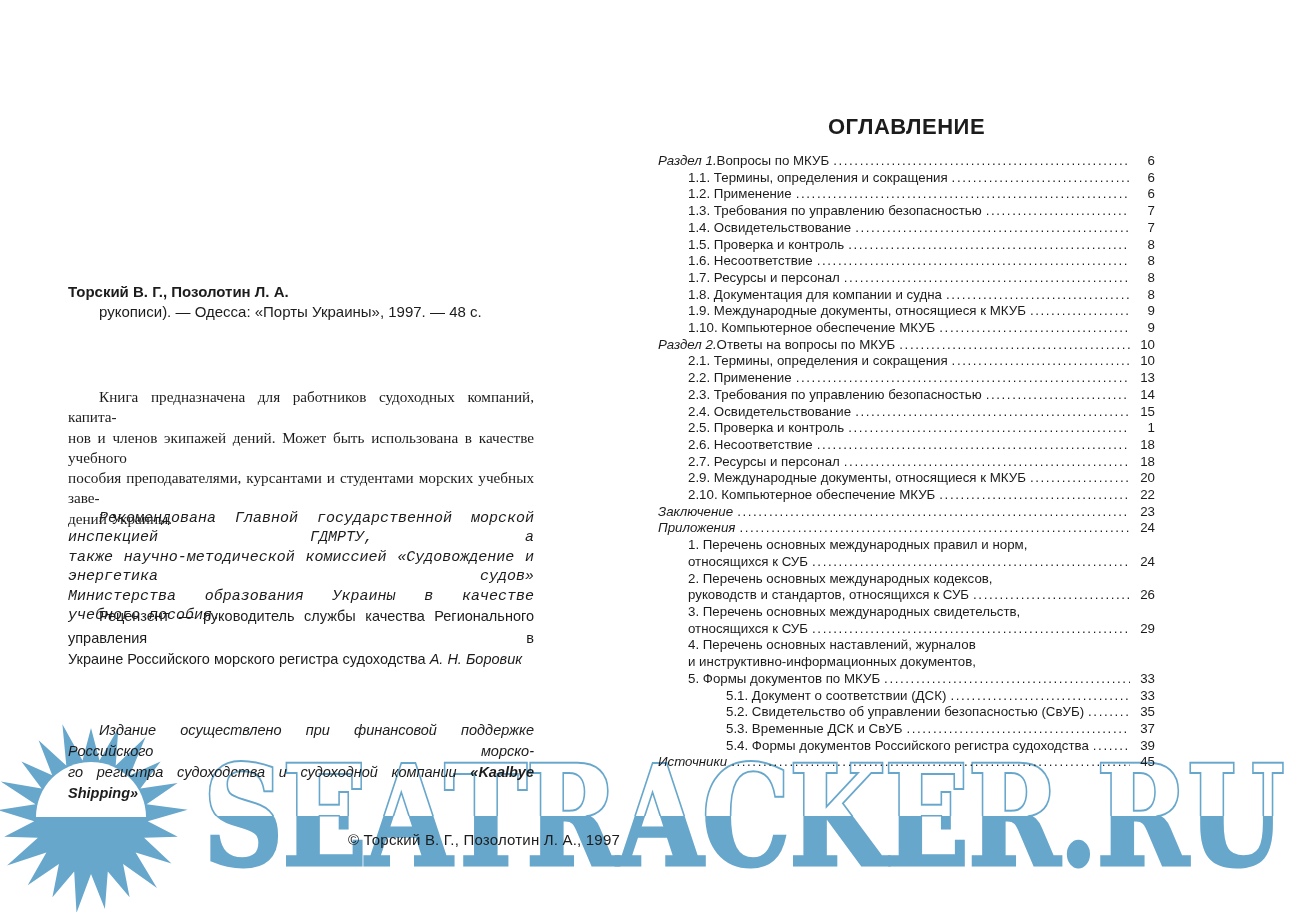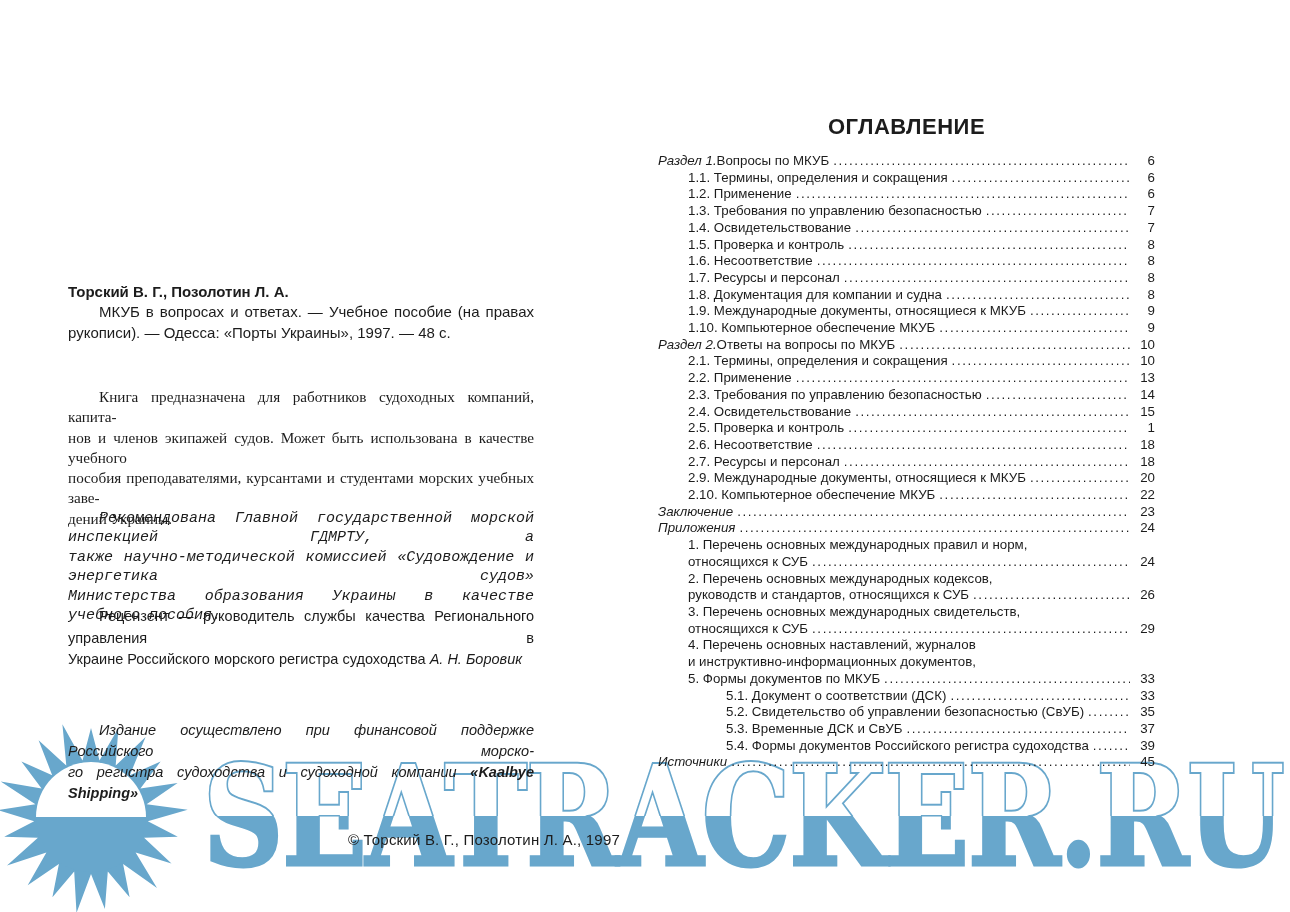--- a/index.html
+++ b/index.html
@@ -70,28 +70,27 @@
     <text class="wmt wmt-top" x="0" y="104" clip-path="url(#cT)" textLength="1080" lengthAdjust="spacingAndGlyphs">SEATRACKER.RU</text>
     <text class="wmt wmt-bot" x="0" y="104" clip-path="url(#cB)" textLength="1080" lengthAdjust="spacingAndGlyphs">SEATRACKER.RU</text>
   </svg>
 </div>
 
 <div class="left-page">
 
   <div class="block authors-block">
     <div class="authors-heading">Торский В. Г., Позолотин Л. А.</div>
     <div class="biblio">
-        <div class="pline">МКУБ в вопросах и ответах. — Учебное пособие (на правах</div>
         <div class="pline plast">рукописи). — Одесса: «Порты Украины», 1997. — 48 с.</div>
       </div>
   </div>
 
   <div class="block annotation">
       <div class="pline">Книга предназначена для работников судоходных компаний, капита-</div>
-      <div class="pline">нов и членов экипажей судов. Может быть использована в качестве учебного</div>
+      <div class="pline">нов и членов экипажей дений. Может быть использована в качестве учебного</div>
       <div class="pline">пособия преподавателями, курсантами и студентами морских учебных заве-</div>
       <div class="pline plast">дений Украины.</div>
     </div>
 
   <div class="block recommendation">
       <div class="pline">Рекомендована Главной государственной морской инспекцией ГДМРТУ, а</div>
       <div class="pline">также научно-методической комиссией «Судовождение и энергетика судов»</div>
       <div class="pline plast">Министерства образования Украины в качестве учебного пособия.</div>
     </div>
 

